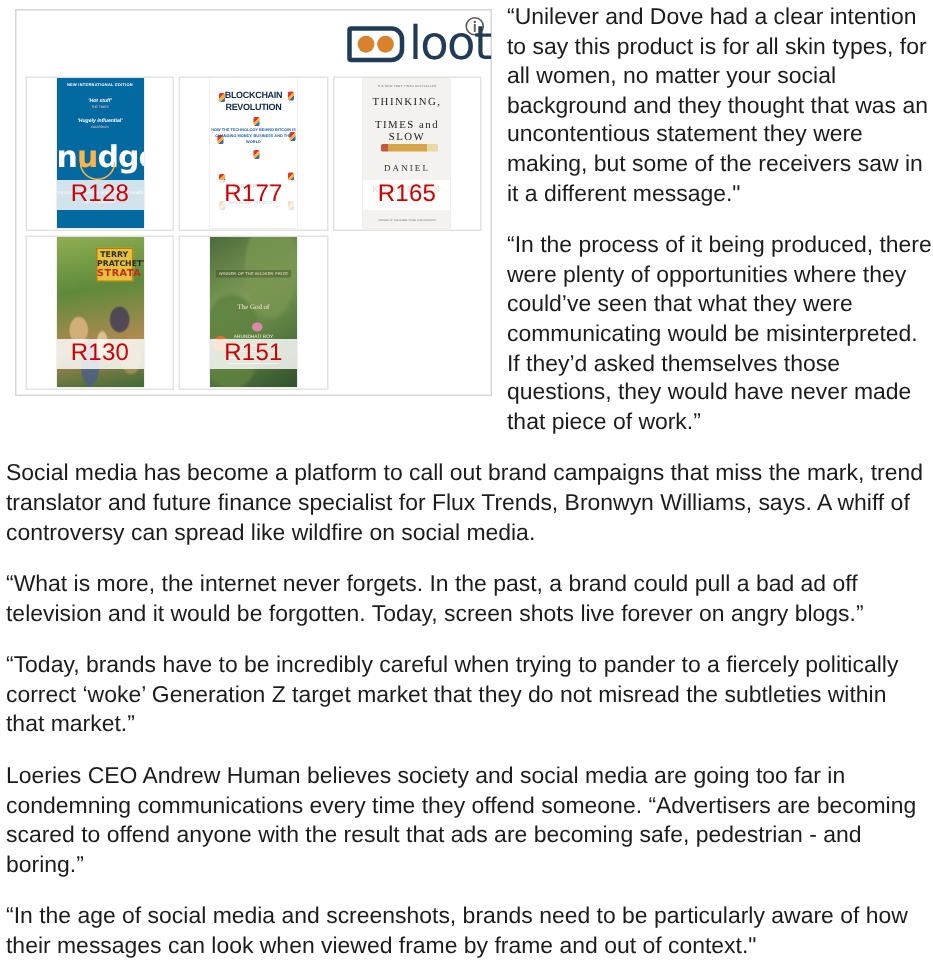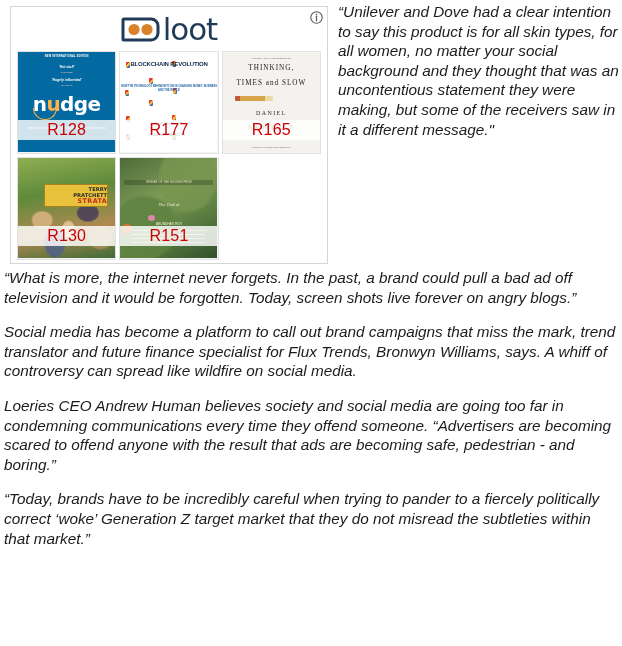--- a/index.html
+++ b/index.html
@@ -22,21 +22,21 @@
     border:1px solid #d6d6d6;
     background:#ffffff;
     box-sizing:border-box;
     position:relative;
   }
   .ad-header{
     position:relative;
     height:44px;
     display:flex;
     align-items:center;
-    justify-content:center;
+    justify-content:flex-end;
   }
   .logo{
     display:flex;
     align-items:center;
     line-height:1;
     user-select:none;
   }
   .logo-mark{
     width:40px;height:25px;
     margin-right:2px;
@@ -75,21 +75,20 @@
     align-items:flex-start;
     justify-content:center;
     cursor:pointer;
   }
   .cover{
     width:58px;
     height:100px;
     position:relative;
     overflow:hidden;
     box-shadow:0 0 1px rgba(0,0,0,.25);
-    padding-left:39px;
   }
   .price{
     position:absolute;
     left:0;right:0;bottom:12px;
     text-align:center;
     font-family:Liberation Sans, sans-serif;
     font-size:16px;
     color:#cc0000;
     background:rgba(255,255,255,0.82);
     line-height:20px;
@@ -150,23 +149,23 @@
   .c-strata .figs{
     position:absolute;inset:0;
     background:
       radial-gradient(ellipse at 25% 62%, rgba(220,180,130,.85) 0 9%, transparent 11%),
       radial-gradient(ellipse at 52% 72%, rgba(235,205,160,.8) 0 8%, transparent 10%),
       radial-gradient(ellipse at 72% 55%, rgba(60,50,90,.75) 0 10%, transparent 12%),
       radial-gradient(ellipse at 38% 85%, rgba(70,90,150,.7) 0 11%, transparent 13%),
       radial-gradient(ellipse at 85% 80%, rgba(180,150,90,.7) 0 9%, transparent 11%);
   }
   .c-strata .band{
-    position:absolute;left:7px;right:7px;top:26px;
+    position:absolute;left:7px;right:7px;top:7px;
     background:#e8c23c;border:.5px solid #a9811c;
-    padding:1px 0;text-align:right;margin-left:19px;
+    padding:1px 0;text-align:center;margin-left:19px;
   }
   .c-strata .a1{font-size:5.2px;font-weight:bold;color:#2a2a2a;line-height:6px;font-family:"DejaVu Sans", sans-serif;}
   .c-strata .a2{font-size:6.4px;font-weight:bold;color:#c02a1c;line-height:7px;letter-spacing:.4px;font-family:"DejaVu Sans", sans-serif;}
 
   
   .c-anna{background:linear-gradient(160deg,#5a3a22 0%,#8a5f30 30%,#d7a348 55%,#6b4526 100%);}
   .c-anna .glow{
     position:absolute;left:16px;top:28px;width:30px;height:26px;
     background:radial-gradient(ellipse at center,#ffeab0 0 35%,rgba(240,200,120,.55) 60%,transparent 75%);
     border-radius:50%;
@@ -211,21 +210,20 @@
   }
 
   
   .article{padding:0;}
   p.para{
     margin:0 0 14px 0;
     font-size:15.3px;
     line-height:19.6px;
     color:#1c1c1c;
     font-family:"Liberation Sans", sans-serif;
-    font-style:italic;
   }
   .side{
     margin-left:338px;
     padding-top:2px;
   }
   .side p.para{margin-bottom:15px;}
   .full{clear:both;padding:0 4px 0 4px;}
   .full p.para{margin-bottom:15px;}
 </style>
 </head>
@@ -336,24 +334,26 @@
           <div class="price">R151</div>
         </div>
       </div>
 
     </div>
   </div>
 
   <div class="article">
     <div class="side">
       <p class="para">“Unilever and Dove had a clear intention to say this product is for all skin types, for all women, no matter your social background and they thought that was an uncontentious statement they were making, but some of the receivers saw in it a different message."</p>
+      <p class="para">“In the process of it being produced, there were plenty of opportunities where they could’ve seen that what they were communicating would be misinterpreted. If they’d asked themselves those questions, they would have never made that piece of work.”</p>
     </div>
 
     <div class="full">
+      <p class="para">Social media has become a platform to call out brand campaigns that miss the mark, trend translator and future finance specialist for Flux Trends, Bronwyn Williams, says. A whiff of controversy can spread like wildfire on social media.</p>
       <p class="para">“What is more, the internet never forgets. In the past, a brand could pull a bad ad off television and it would be forgotten. Today, screen shots live forever on angry blogs.”</p>
-      <p class="para">Social media has become a platform to call out brand campaigns that miss the mark, trend translator and future finance specialist for Flux Trends, Bronwyn Williams, says. A whiff of controversy can spread like wildfire on social media.</p>
+      <p class="para">“Today, brands have to be incredibly careful when trying to pander to a fiercely politically correct ‘woke’ Generation Z target market that they do not misread the subtleties within that market.”</p>
       <p class="para">Loeries CEO Andrew Human believes society and social media are going too far in condemning communications every time they offend someone. “Advertisers are becoming scared to offend anyone with the result that ads are becoming safe, pedestrian - and boring.”</p>
-      <p class="para">“Today, brands have to be incredibly careful when trying to pander to a fiercely politically correct ‘woke’ Generation Z target market that they do not misread the subtleties within that market.”</p>
+      <p class="para">“In the age of social media and screenshots, brands need to be particularly aware of how their messages can look when viewed frame by frame and out of context."</p>
 
     </div>
   </div>
 
 </div>
 
 </body></html>

